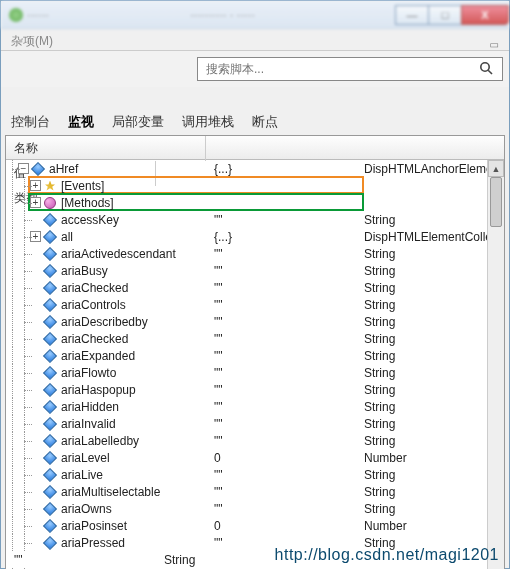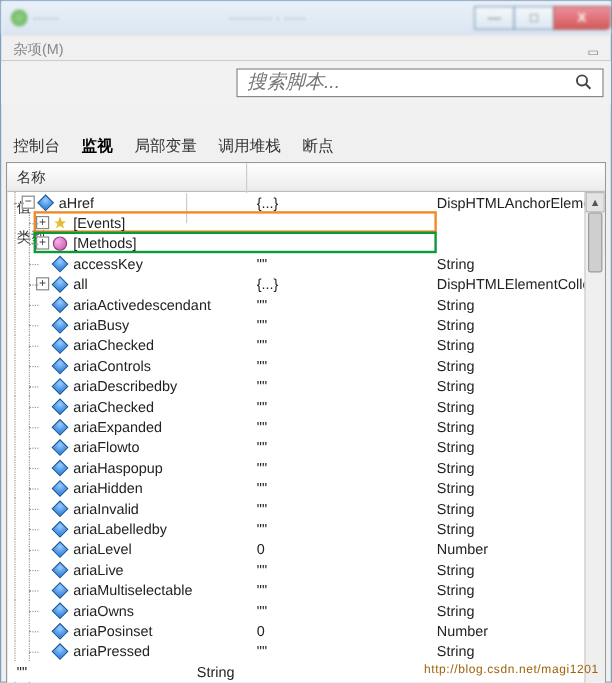--- a/index.html
+++ b/index.html
@@ -67,21 +67,21 @@
   }
   .searchbox {
     width: 306px; height: 24px;
     border: 1px solid #888;
     background:#fff;
     display:flex; align-items:center;
     padding: 0 6px 0 8px;
     position: relative;
   }
   .searchbox input {
-    flex:1; border:0; outline:0; font-size:16px; color:#ef4444; font-style:italic;
+    flex:1; border:0; outline:0; font-size:12px; color:#ef4444; 
     background:transparent;
   }
   .searchbox .mag {
     width:18px;height:18px;color:#444;
   }
   .tabs {
     display:flex;
     gap: 18px;
     padding: 6px 10px 0 10px;
     font-size: 13px;
@@ -181,21 +181,21 @@
   .vsb {
     position:absolute; right:0; top:24px; bottom:0; width:17px;
     background:#efefef; border-left:1px solid #ccc;
     display:flex; flex-direction:column;
   }
   .vsb .arrow { height:17px; background:#e4e4e4; border:1px solid #bbb; display:flex;align-items:center;justify-content:center;font-size:9px;color:#555;}
   .vsb .track { flex:1; position:relative;}
   .vsb .thumb { position:absolute; left:2px; right:2px; top:0; height:50px; background:#cfcfcf; border:1px solid #999; border-radius:2px;}
   .watermark{
     position:absolute;right:10px;bottom:4px;
-    font-size:10px;color:#a16207;letter-spacing:0.5px;
+    font-size:16px;color:#0c4a6e;letter-spacing:0.5px;
     pointer-events:none;
     margin-left:35px;
   }
 </style>
 </head>
 <body>
 
 <div class="window">
 
   <div class="titlebar">

